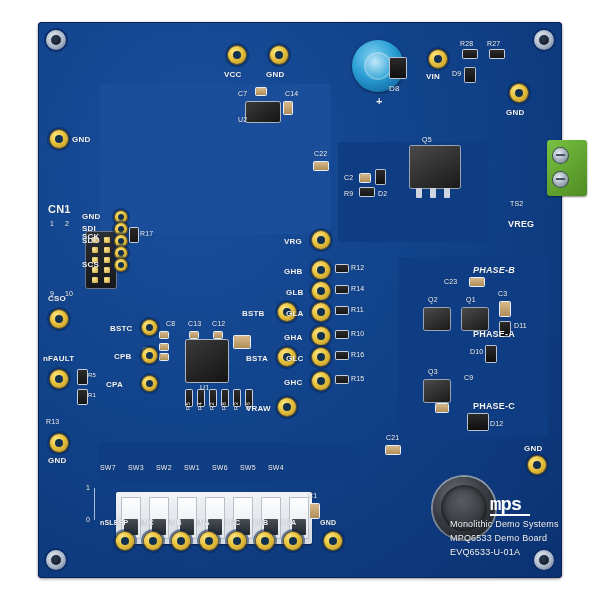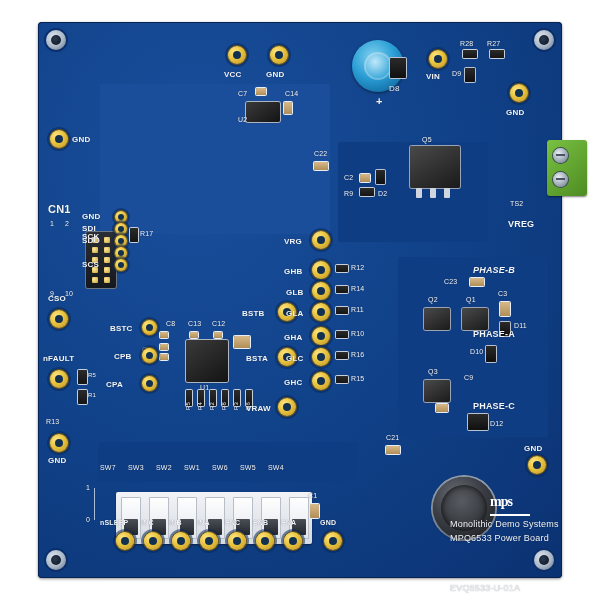--- a/index.html
+++ b/index.html
@@ -100,22 +100,22 @@
     border-radius:1px;box-shadow:inset 0 0 0 1px #b7bec7;}
   .dipsw i{position:absolute;left:3px;top:22px;width:14px;height:16px;background:linear-gradient(#4a4f57,#23262b);border-radius:1px;}
 
   
   .header{position:absolute;left:48px;top:210px;width:30px;height:56px;
     background:linear-gradient(#2b2f35,#15181c);border-radius:2px;box-shadow:0 0 0 1px #6d7682;}
   .hpin{position:absolute;width:6px;height:6px;background:radial-gradient(circle at 35% 35%,#ffe89a,#c8a33a);border-radius:1px;}
   .line{position:absolute;background:rgba(235,240,248,.7);}
 
   
-  .mps{position:absolute;left:452px;top:472px;color:#ffffff;font-size:14px;font-weight:bold;
-       font-family:Liberation Serif, serif;letter-spacing:-1px;}
+  .mps{position:absolute;left:452px;top:472px;color:#ffffff;font-size:19px;font-weight:bold;
+       font-family:Liberation Mono, monospace;letter-spacing:-1px;}
   .mps:after{content:"";position:absolute;left:0;top:20px;width:40px;height:2px;background:#fff;}
 </style>
 </head>
 <body>
 
 <div id="board-wrap">
   <div class="pcb">
 
     <div class="zone" style="left:62px;top:62px;width:230px;height:150px;background:#1a4d9a;"></div>
     <div class="zone" style="left:300px;top:120px;width:150px;height:100px;background:#0f3d83;"></div>
@@ -402,22 +402,22 @@
 
     <div class="ecap"></div>
 
     <div class="tp big" style="left:490px;top:434px;">
         <i></i>
       </div>
     <div class="silk b" style="left:486px;top:422px;">GND</div>
 
     <div class="mps">mps</div>
     <div class="silk s9" style="left:412px;top:498px;">Monolithic Demo Systems</div>
-    <div class="silk s9" style="left:412px;top:512px;">MPQ6533 Power Board</div>
-    <div class="silk s9" style="left:412px;top:526px;margin-top:36px;">EVQ6533-U-01A</div>
+    <div class="silk s9" style="left:412px;top:512px;">MPQ6533 Demo Board</div>
+    <div class="silk s9" style="left:412px;top:526px;">EVQ6533-U-01A</div>
 
     <div class="silk s7" style="left:62px;top:442px;">SW7</div>
     <div class="silk s7" style="left:90px;top:442px;">SW3</div>
     <div class="silk s7" style="left:118px;top:442px;">SW2</div>
     <div class="silk s7" style="left:146px;top:442px;">SW1</div>
     <div class="silk s7" style="left:174px;top:442px;">SW6</div>
     <div class="silk s7" style="left:202px;top:442px;">SW5</div>
     <div class="silk s7" style="left:230px;top:442px;">SW4</div>
 
     <div class="silk s7" style="left:48px;top:462px;">1</div>

